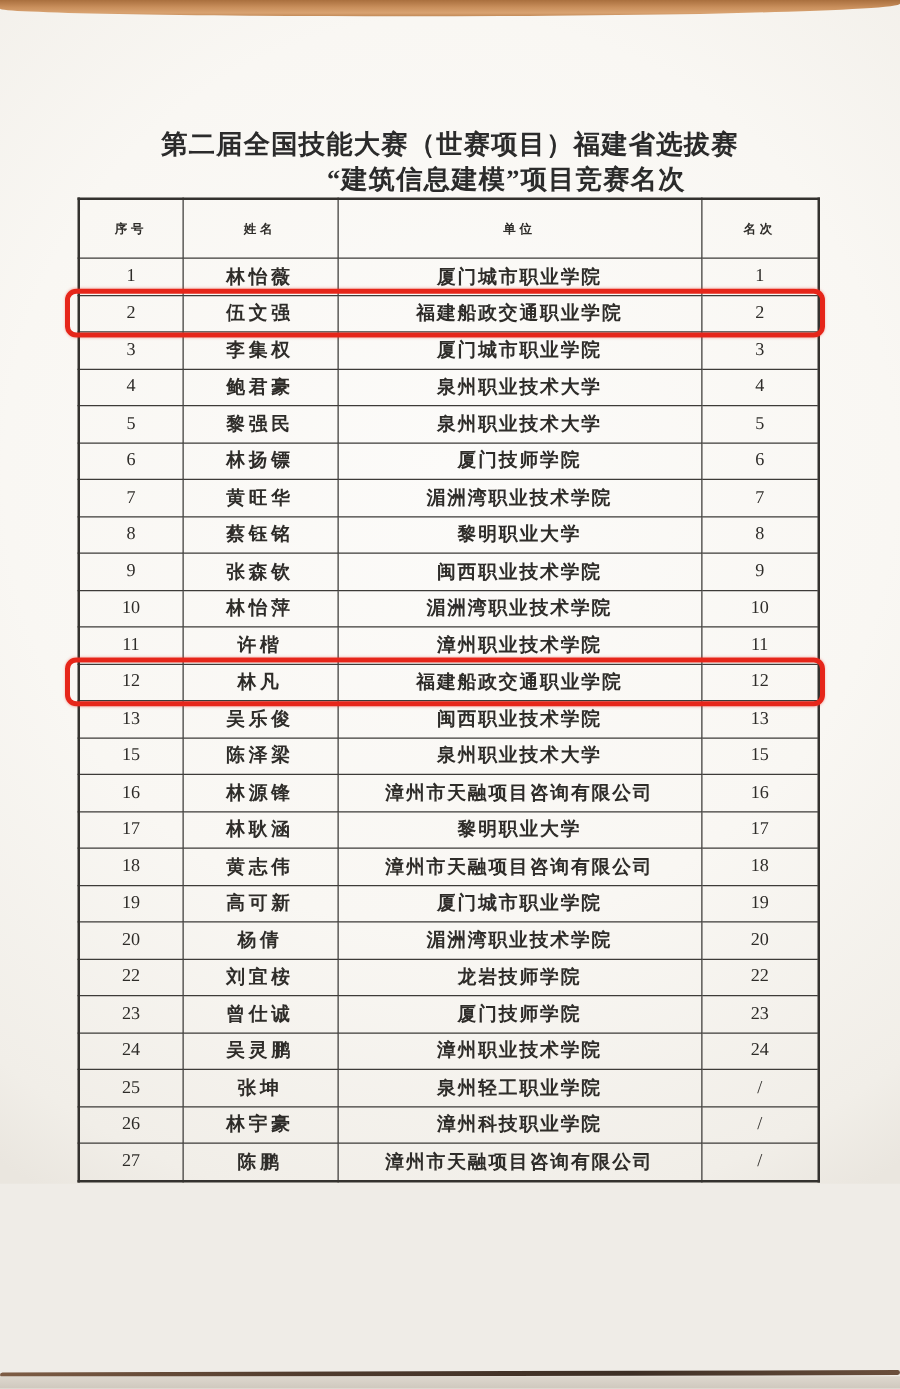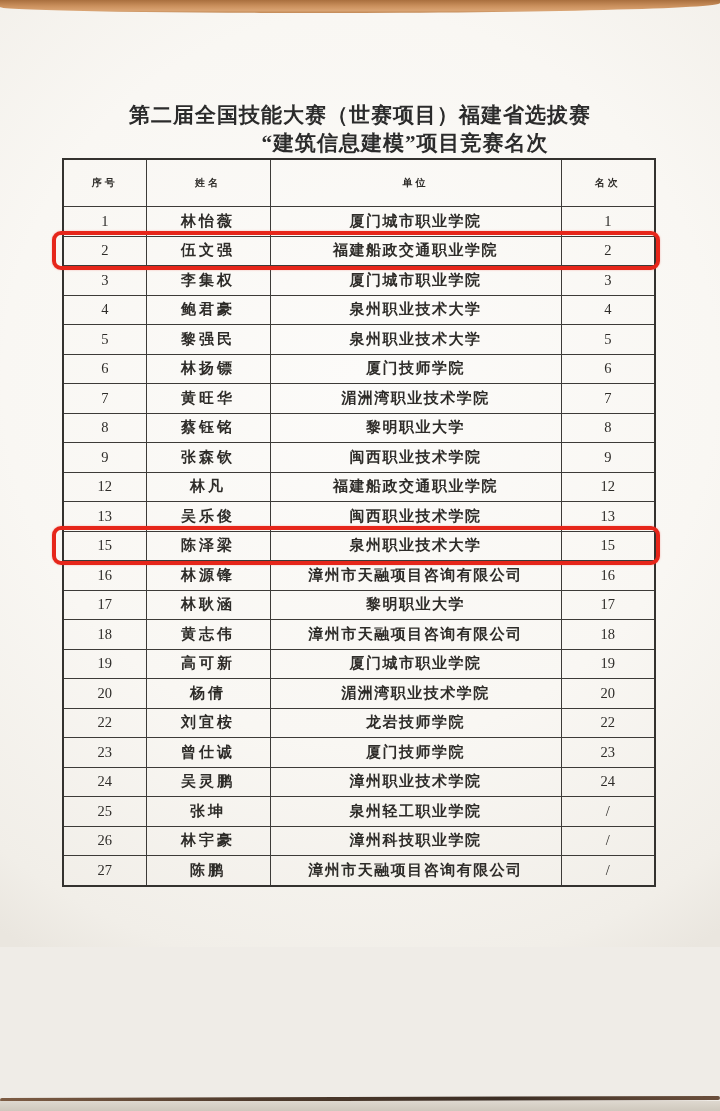--- a/index.html
+++ b/index.html
@@ -176,20 +176,32 @@
             <td class="c-org">黎明职业大学</td>
             <td class="c-rank">8</td>
           </tr>
           <tr>
             <td class="c-no">9</td>
             <td class="c-name">张森钦</td>
             <td class="c-org">闽西职业技术学院</td>
             <td class="c-rank">9</td>
           </tr>
           <tr>
+            <td class="c-no">10</td>
+            <td class="c-name">林怡萍</td>
+            <td class="c-org">湄洲湾职业技术学院</td>
+            <td class="c-rank">10</td>
+          </tr>
+          <tr>
+            <td class="c-no">11</td>
+            <td class="c-name">许楷</td>
+            <td class="c-org">漳州职业技术学院</td>
+            <td class="c-rank">11</td>
+          </tr>
+          <tr>
             <td class="c-no">12</td>
             <td class="c-name">林凡</td>
             <td class="c-org">福建船政交通职业学院</td>
             <td class="c-rank">12</td>
           </tr>
           <tr>
             <td class="c-no">13</td>
             <td class="c-name">吴乐俊</td>
             <td class="c-org">闽西职业技术学院</td>
             <td class="c-rank">13</td>

